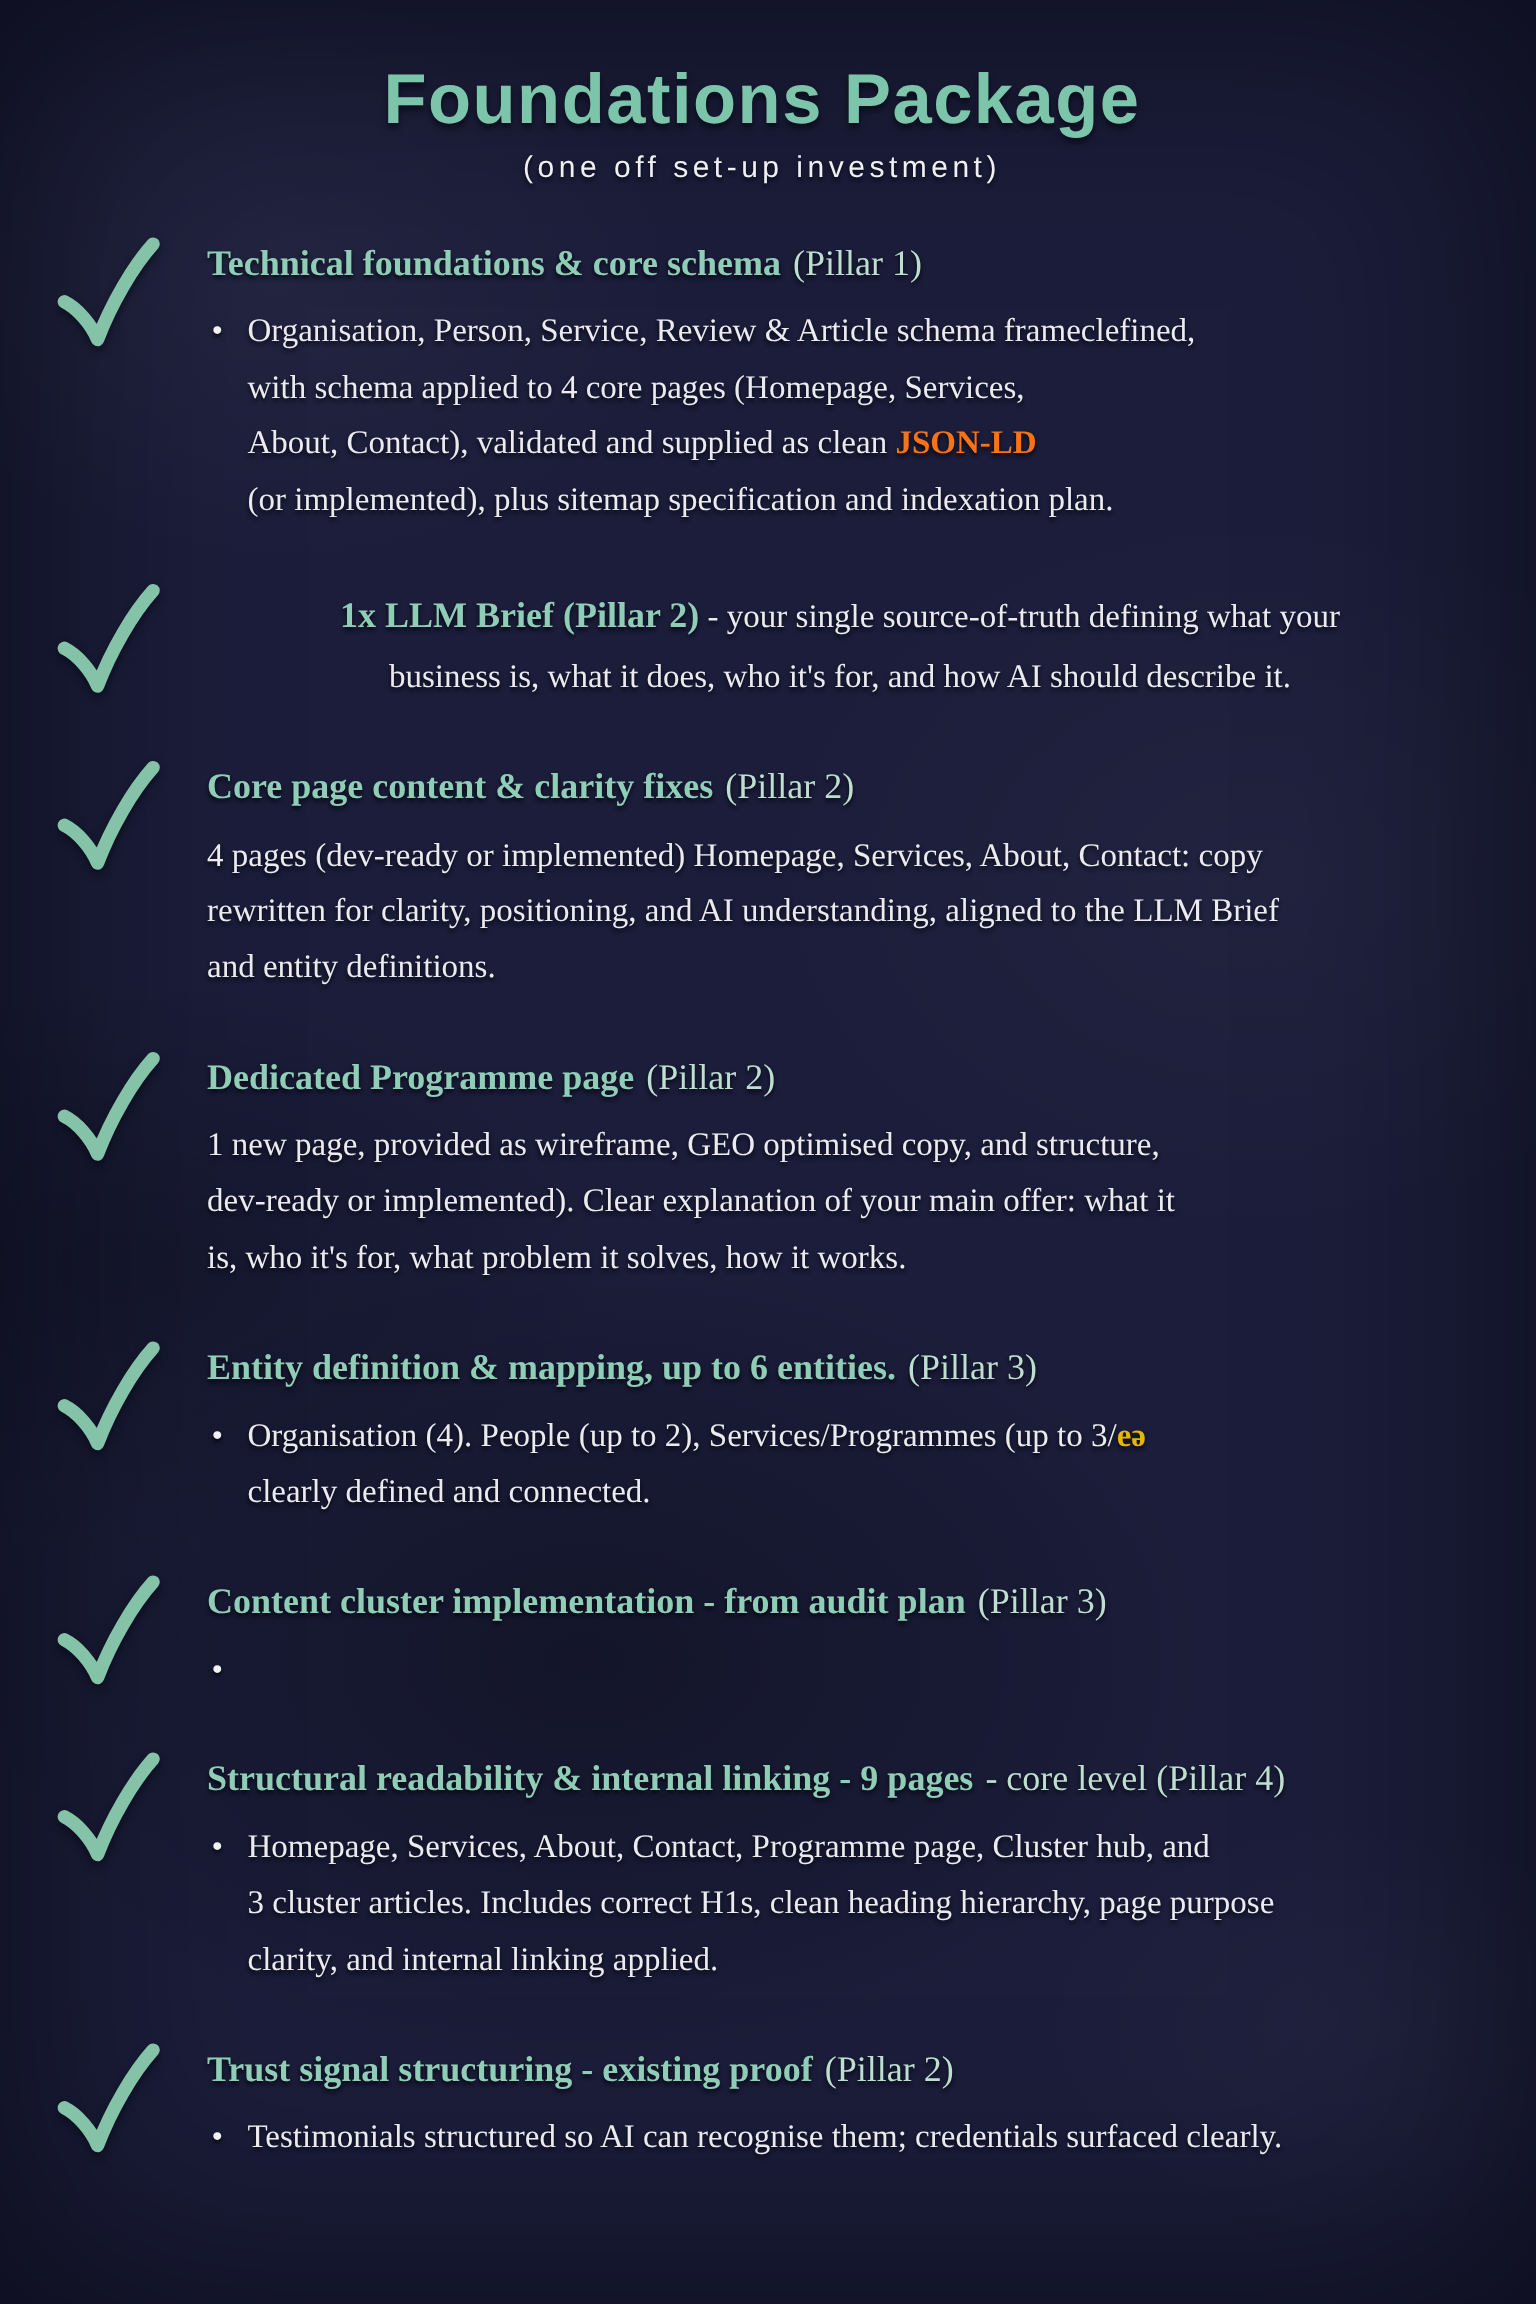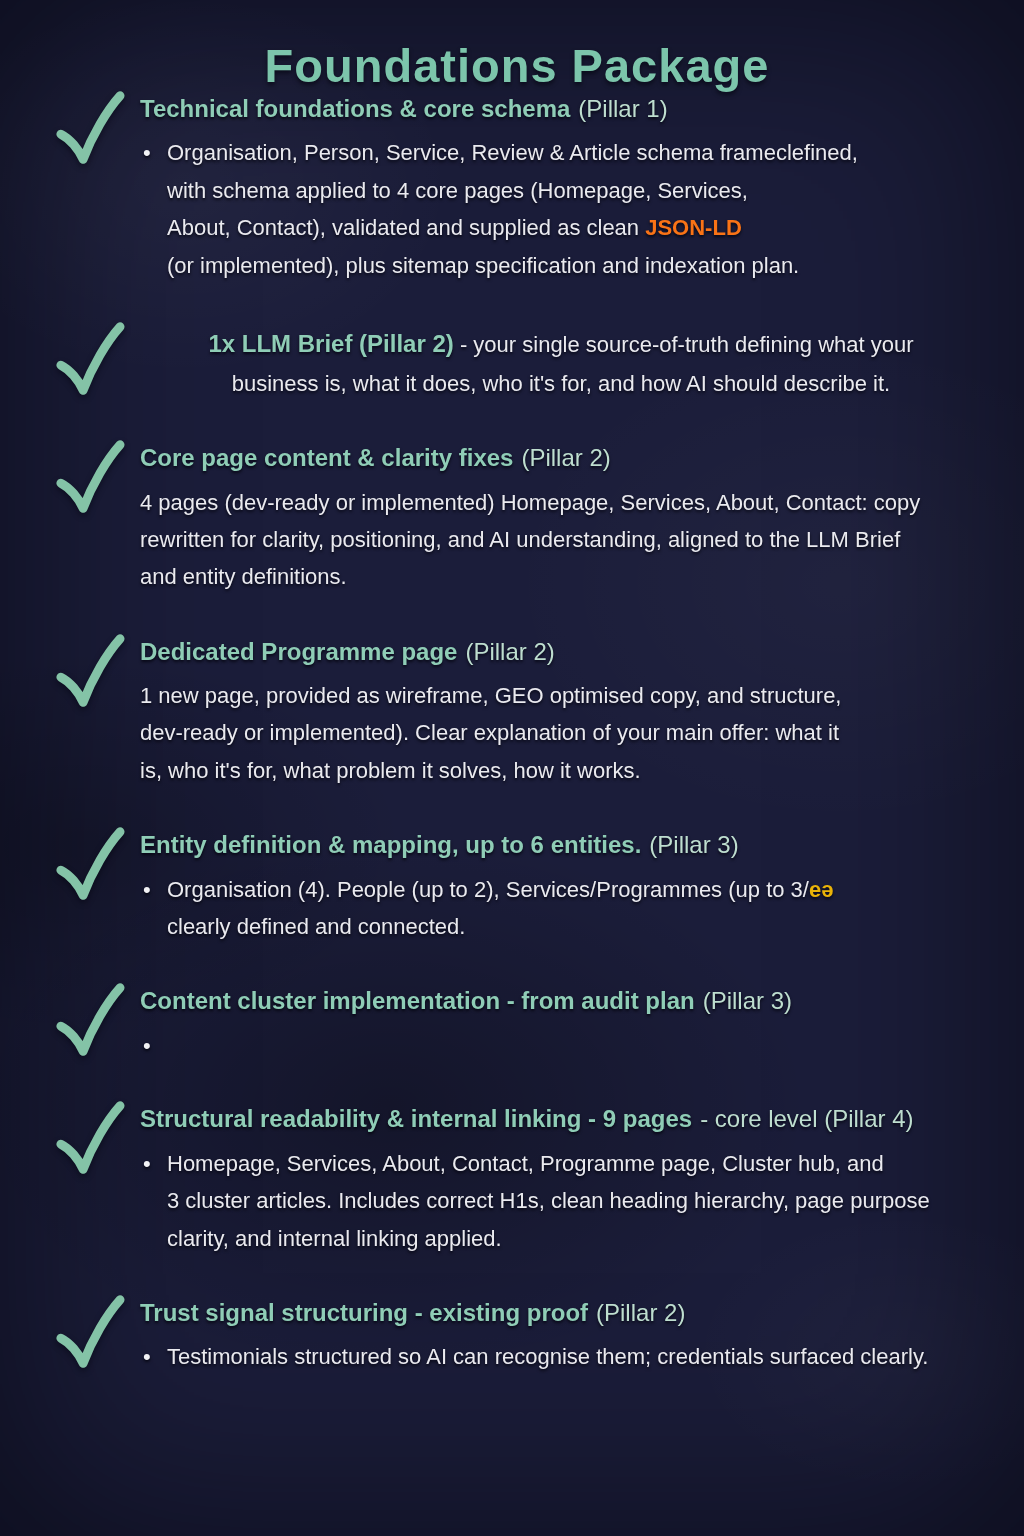--- a/index.html
+++ b/index.html
@@ -13,42 +13,42 @@
       radial-gradient(ellipse 650px 420px at 38% 72%, rgba(0,0,0,0.28), transparent 65%),
       radial-gradient(ellipse 360px 240px at 88% 88%, rgba(255,255,255,0.025), transparent 60%),
       radial-gradient(ellipse 500px 300px at 8% 55%, rgba(0,0,0,0.22), transparent 65%);
     overflow:hidden;
     position:relative;
   }
   .vignette {
     position:absolute; inset:0; pointer-events:none;
     box-shadow: inset 0 0 220px rgba(0,0,5,0.6);
   }
-  .poster { padding:28px 42px 0 52px; position:relative; }
+  .poster { padding:28px 42px 0 34px; position:relative; }
 
   .page-title {
     text-align:center;
     font-size:47px;
     font-weight:700;
     letter-spacing:1px;
     color:#7cc5ab;
     text-shadow:0 3px 4px rgba(0,0,10,0.55);
     margin-top:10px;
   }
   .page-subtitle {
     text-align:center;
     font-size:20px;
     letter-spacing:3px;
     color:#eef0f2;
     text-shadow:0 2px 3px rgba(0,0,10,0.7);
     margin-top:8px;
     margin-bottom:36px;
   }
 
-  .item { display:flex; gap:10px; margin-bottom:40px; }
+  .item { display:flex; gap:26px; margin-bottom:40px;font-family:Liberation Serif, serif; }
   .check-col { width:78px; flex:none; margin-top:-6px; }
   .check-col svg { display:block; filter:drop-shadow(0 3px 3px rgba(0,0,10,0.45)); }
   .content { flex:1; min-width:0; }
 
   .heading {
     font-size:24px;
     line-height:1.35;
     margin-bottom:9px;
     text-shadow:0 2px 3px rgba(0,0,10,0.75);
   }
@@ -73,20 +73,21 @@
   .lead .h-main { font-size:24px; }
 </style>
 </head>
 <body>
 
 <div class="vignette"></div>
 
 <div class="poster">
 
   <h1 class="page-title">Foundations Package</h1>
+  <div class="page-subtitle">(one off set-up investment)</div>
 
   <div class="item">
     <div class="check-col">
       <svg width="74" height="84" viewBox="0 0 100 110" fill="none">
         <path d="M12 62 C24 68 36 82 42 96 C54 64 74 30 92 10" stroke="#84c3a7" stroke-width="12" stroke-linecap="round" stroke-linejoin="round"></path>
       </svg>
     </div>
     <div class="content">
       <h2 class="heading"><span class="h-main">Technical foundations &amp; core schema</span><span class="h-pillar">(Pillar 1)</span></h2>
       <p class="body-text bulleted"><span class="bullet-dot">•</span><span>Organisation, Person, Service, Review &amp; Article schema frameclefined,

